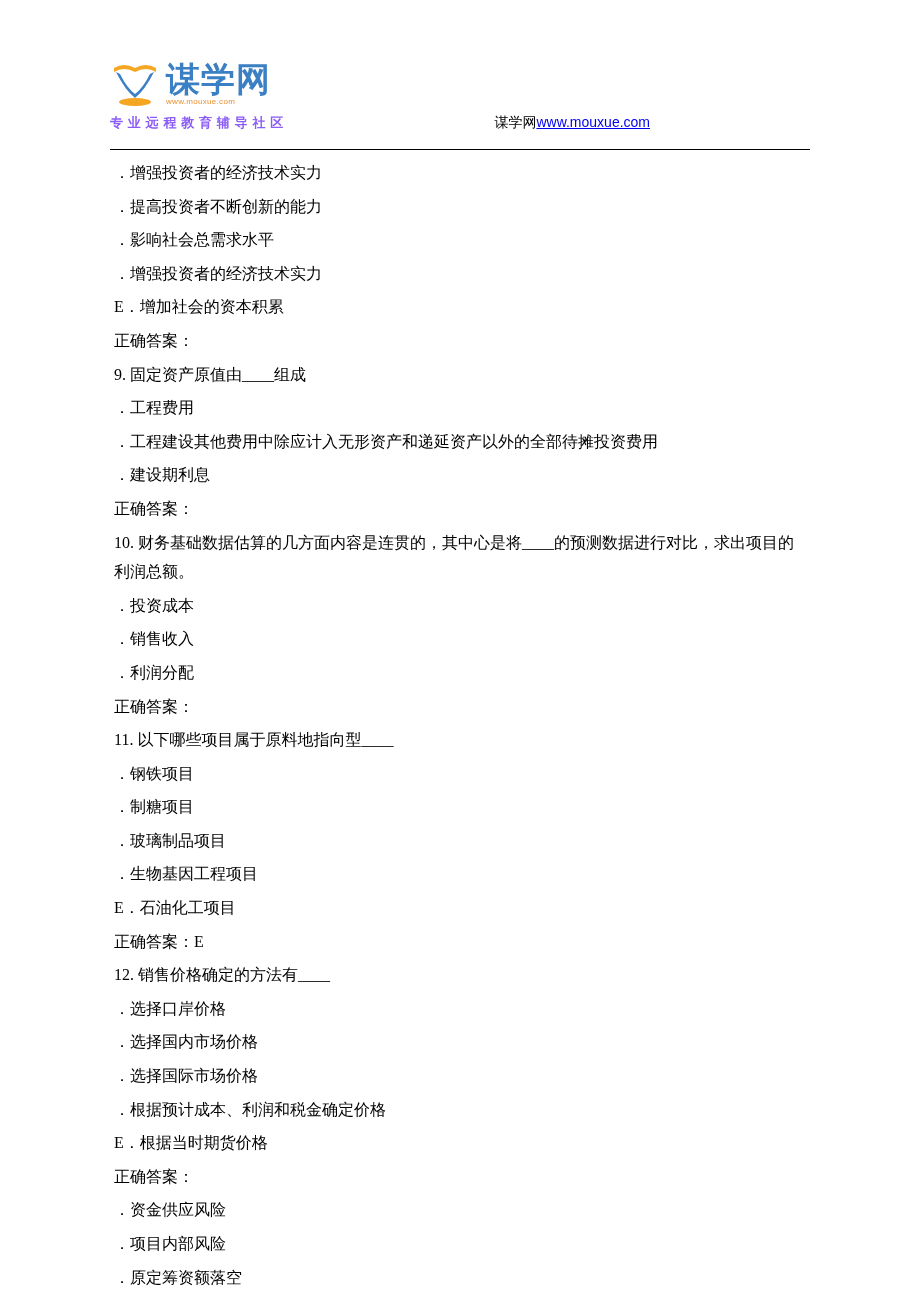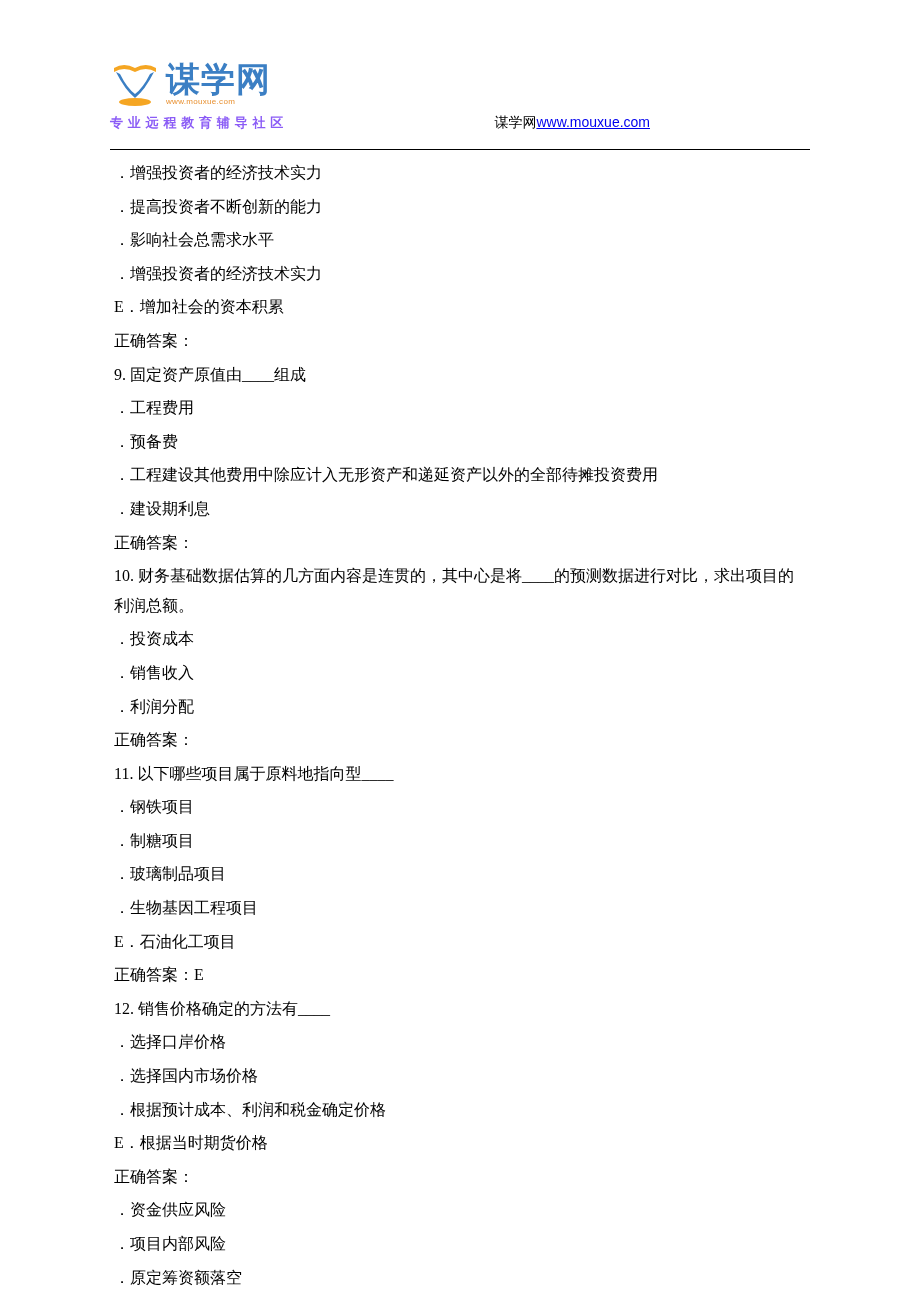--- a/index.html
+++ b/index.html
@@ -119,39 +119,39 @@
 
   <div class="content" id="content">
       <p>．增强投资者的经济技术实力</p>
       <p>．提高投资者不断创新的能力</p>
       <p>．影响社会总需求水平</p>
       <p>．增强投资者的经济技术实力</p>
       <p>E．增加社会的资本积累</p>
       <p>正确答案：</p>
       <p>9.   固定资产原值由____组成</p>
       <p>．工程费用</p>
-      <p>．预备费</p>
       <p>．工程建设其他费用中除应计入无形资产和递延资产以外的全部待摊投资费用</p>
       <p>．建设期利息</p>
       <p>正确答案：</p>
       <p>10.   财务基础数据估算的几方面内容是连贯的，其中心是将____的预测数据进行对比，求出项目的利润总额。</p>
       <p>．投资成本</p>
       <p>．销售收入</p>
       <p>．利润分配</p>
       <p>正确答案：</p>
       <p>11.   以下哪些项目属于原料地指向型____</p>
       <p>．钢铁项目</p>
       <p>．制糖项目</p>
       <p>．玻璃制品项目</p>
       <p>．生物基因工程项目</p>
       <p>E．石油化工项目</p>
       <p>正确答案：E</p>
       <p>12.   销售价格确定的方法有____</p>
       <p>．选择口岸价格</p>
       <p>．选择国内市场价格</p>
+      <p>．选择国际市场价格</p>
       <p>．根据预计成本、利润和税金确定价格</p>
       <p>E．根据当时期货价格</p>
       <p>正确答案：</p>
       <p>．资金供应风险</p>
       <p>．项目内部风险</p>
       <p>．原定筹资额落空</p>
       <p>．利率风险</p>
       <p>E．汇率风险</p>
     </div>
 

